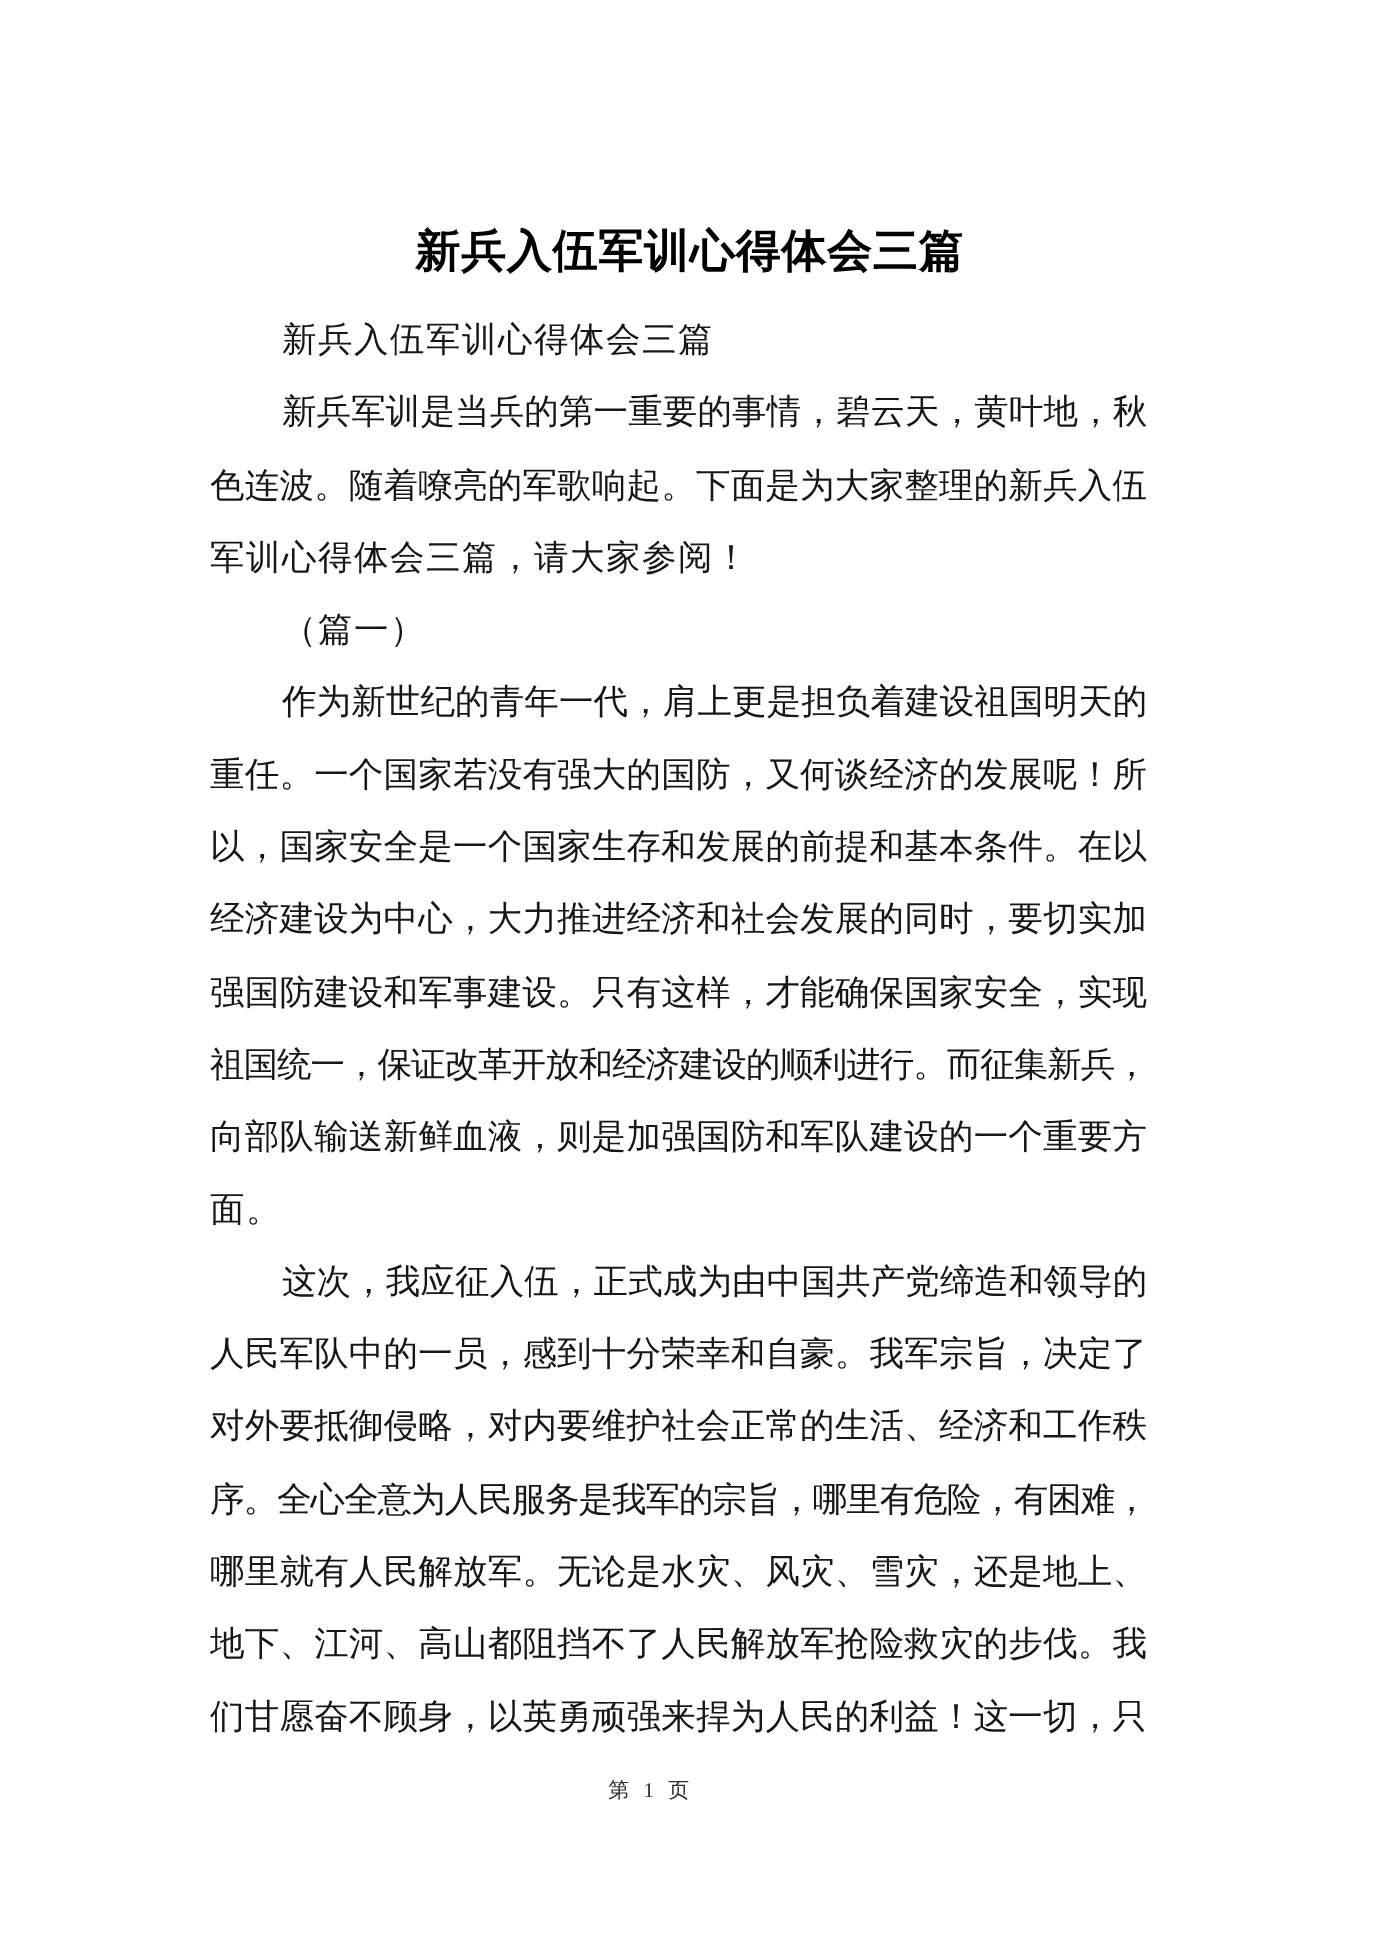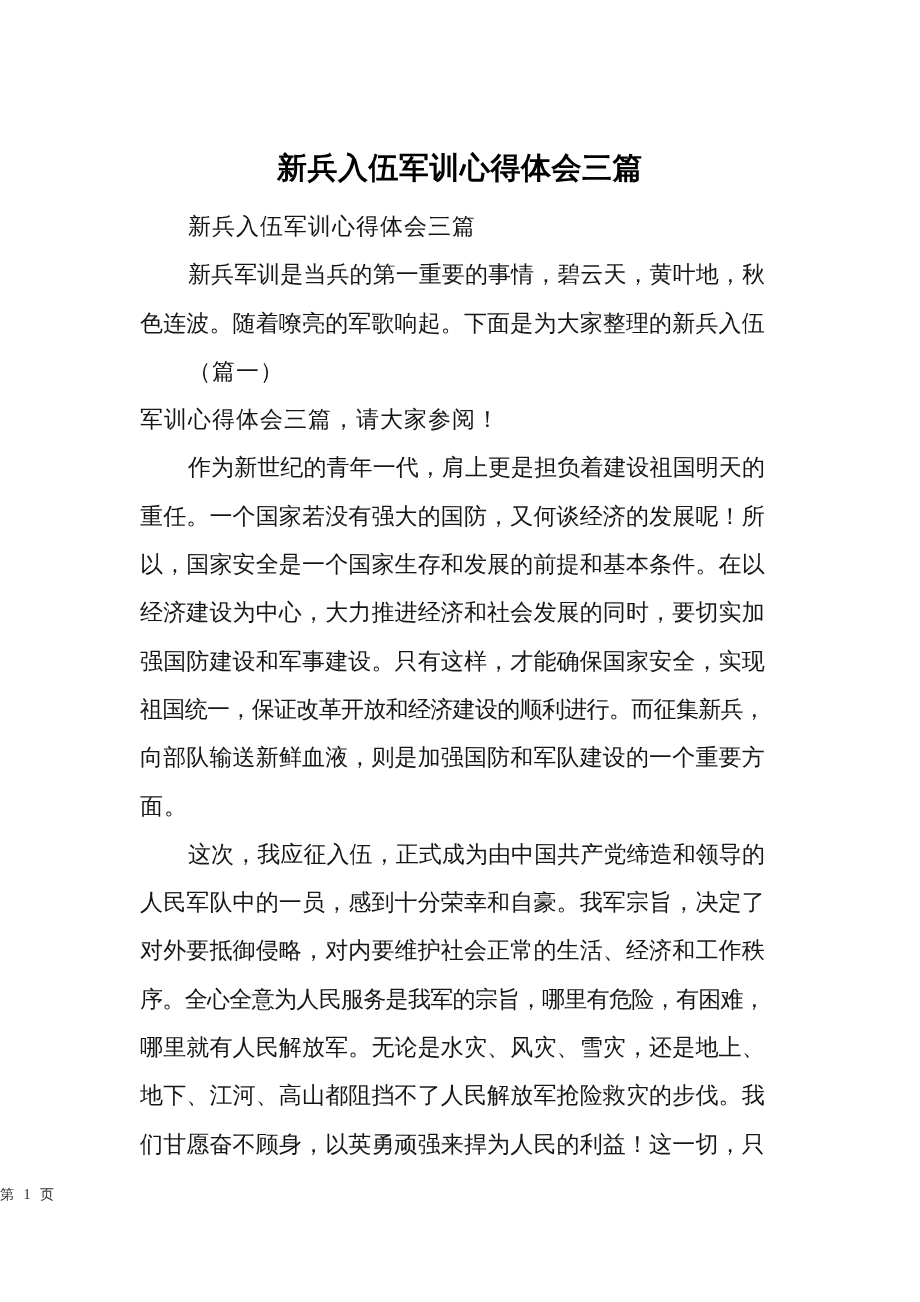--- a/index.html
+++ b/index.html
@@ -53,38 +53,38 @@
     min-width: 0;
   }
   .line.indent {
     padding-left: 48px;
   }
   .doc-footer {
     position: absolute;
     top: 1184px;
     left: 0;
     width: 868px;
-    text-align: left;
+    text-align: center;
     font-size: 14px;
     line-height: 22px;
     color: #2b2b2b;
     letter-spacing: 3px;
   }
 </style>
 </head>
 <body>
 
 <h1 class="doc-title">新兵入伍军训心得体会三篇</h1>
 
 <div class="doc-body" id="doc-body">
     <div class="line indent">新兵入伍军训心得体会三篇</div>
     <div class="line fill indent"><span>新</span><span>兵</span><span>军</span><span>训</span><span>是</span><span>当</span><span>兵</span><span>的</span><span>第</span><span>一</span><span>重</span><span>要</span><span>的</span><span>事</span><span>情</span><span>，</span><span>碧</span><span>云</span><span>天</span><span>，</span><span>黄</span><span>叶</span><span>地</span><span>，</span><span>秋</span></div>
     <div class="line fill"><span>色</span><span>连</span><span>波</span><span>。</span><span>随</span><span>着</span><span>嘹</span><span>亮</span><span>的</span><span>军</span><span>歌</span><span>响</span><span>起</span><span>。</span><span>下</span><span>面</span><span>是</span><span>为</span><span>大</span><span>家</span><span>整</span><span>理</span><span>的</span><span>新</span><span>兵</span><span>入</span><span>伍</span></div>
+    <div class="line">军训心得体会三篇，请大家参阅！</div>
     <div class="line indent">（篇一）</div>
-    <div class="line">军训心得体会三篇，请大家参阅！</div>
     <div class="line fill indent"><span>作</span><span>为</span><span>新</span><span>世</span><span>纪</span><span>的</span><span>青</span><span>年</span><span>一</span><span>代</span><span>，</span><span>肩</span><span>上</span><span>更</span><span>是</span><span>担</span><span>负</span><span>着</span><span>建</span><span>设</span><span>祖</span><span>国</span><span>明</span><span>天</span><span>的</span></div>
     <div class="line fill"><span>重</span><span>任</span><span>。</span><span>一</span><span>个</span><span>国</span><span>家</span><span>若</span><span>没</span><span>有</span><span>强</span><span>大</span><span>的</span><span>国</span><span>防</span><span>，</span><span>又</span><span>何</span><span>谈</span><span>经</span><span>济</span><span>的</span><span>发</span><span>展</span><span>呢</span><span>！</span><span>所</span></div>
     <div class="line fill"><span>以</span><span>，</span><span>国</span><span>家</span><span>安</span><span>全</span><span>是</span><span>一</span><span>个</span><span>国</span><span>家</span><span>生</span><span>存</span><span>和</span><span>发</span><span>展</span><span>的</span><span>前</span><span>提</span><span>和</span><span>基</span><span>本</span><span>条</span><span>件</span><span>。</span><span>在</span><span>以</span></div>
     <div class="line fill"><span>经</span><span>济</span><span>建</span><span>设</span><span>为</span><span>中</span><span>心</span><span>，</span><span>大</span><span>力</span><span>推</span><span>进</span><span>经</span><span>济</span><span>和</span><span>社</span><span>会</span><span>发</span><span>展</span><span>的</span><span>同</span><span>时</span><span>，</span><span>要</span><span>切</span><span>实</span><span>加</span></div>
     <div class="line fill"><span>强</span><span>国</span><span>防</span><span>建</span><span>设</span><span>和</span><span>军</span><span>事</span><span>建</span><span>设</span><span>。</span><span>只</span><span>有</span><span>这</span><span>样</span><span>，</span><span>才</span><span>能</span><span>确</span><span>保</span><span>国</span><span>家</span><span>安</span><span>全</span><span>，</span><span>实</span><span>现</span></div>
     <div class="line fill"><span>祖</span><span>国</span><span>统</span><span>一</span><span>，</span><span>保</span><span>证</span><span>改</span><span>革</span><span>开</span><span>放</span><span>和</span><span>经</span><span>济</span><span>建</span><span>设</span><span>的</span><span>顺</span><span>利</span><span>进</span><span>行</span><span>。</span><span>而</span><span>征</span><span>集</span><span>新</span><span>兵</span><span>，</span></div>
     <div class="line fill"><span>向</span><span>部</span><span>队</span><span>输</span><span>送</span><span>新</span><span>鲜</span><span>血</span><span>液</span><span>，</span><span>则</span><span>是</span><span>加</span><span>强</span><span>国</span><span>防</span><span>和</span><span>军</span><span>队</span><span>建</span><span>设</span><span>的</span><span>一</span><span>个</span><span>重</span><span>要</span><span>方</span></div>
     <div class="line">面。</div>
     <div class="line fill indent"><span>这</span><span>次</span><span>，</span><span>我</span><span>应</span><span>征</span><span>入</span><span>伍</span><span>，</span><span>正</span><span>式</span><span>成</span><span>为</span><span>由</span><span>中</span><span>国</span><span>共</span><span>产</span><span>党</span><span>缔</span><span>造</span><span>和</span><span>领</span><span>导</span><span>的</span></div>
     <div class="line fill"><span>人</span><span>民</span><span>军</span><span>队</span><span>中</span><span>的</span><span>一</span><span>员</span><span>，</span><span>感</span><span>到</span><span>十</span><span>分</span><span>荣</span><span>幸</span><span>和</span><span>自</span><span>豪</span><span>。</span><span>我</span><span>军</span><span>宗</span><span>旨</span><span>，</span><span>决</span><span>定</span><span>了</span></div>

